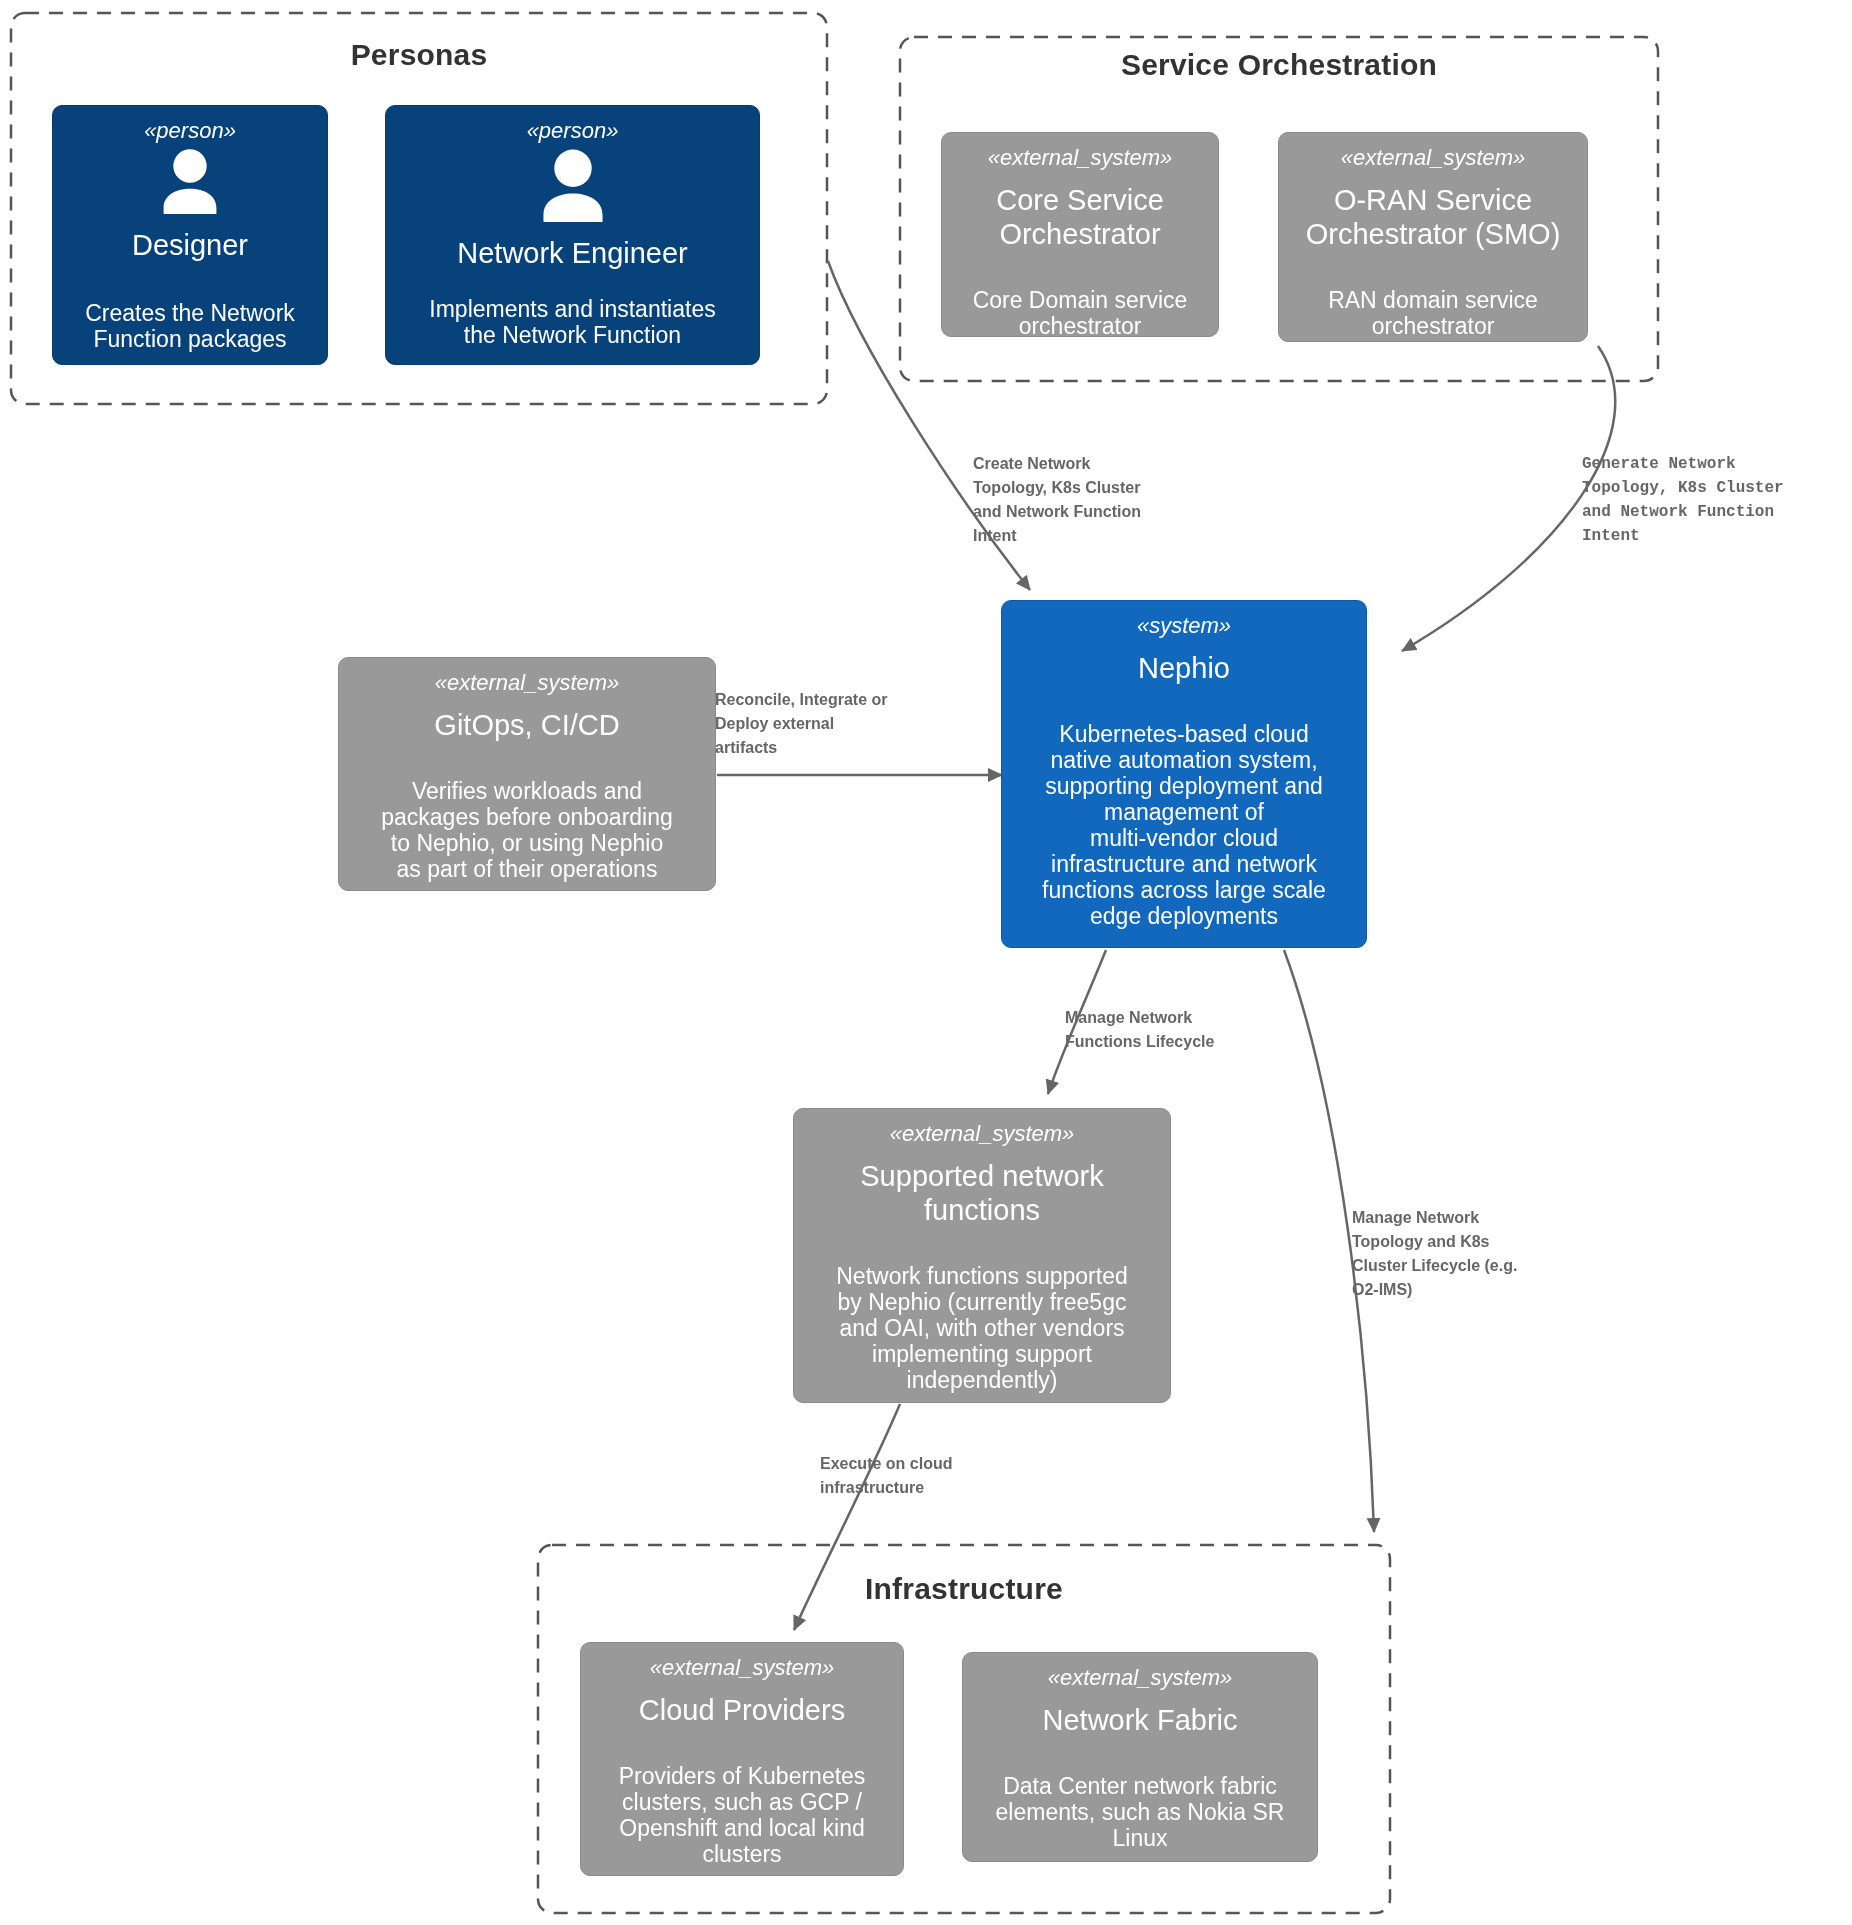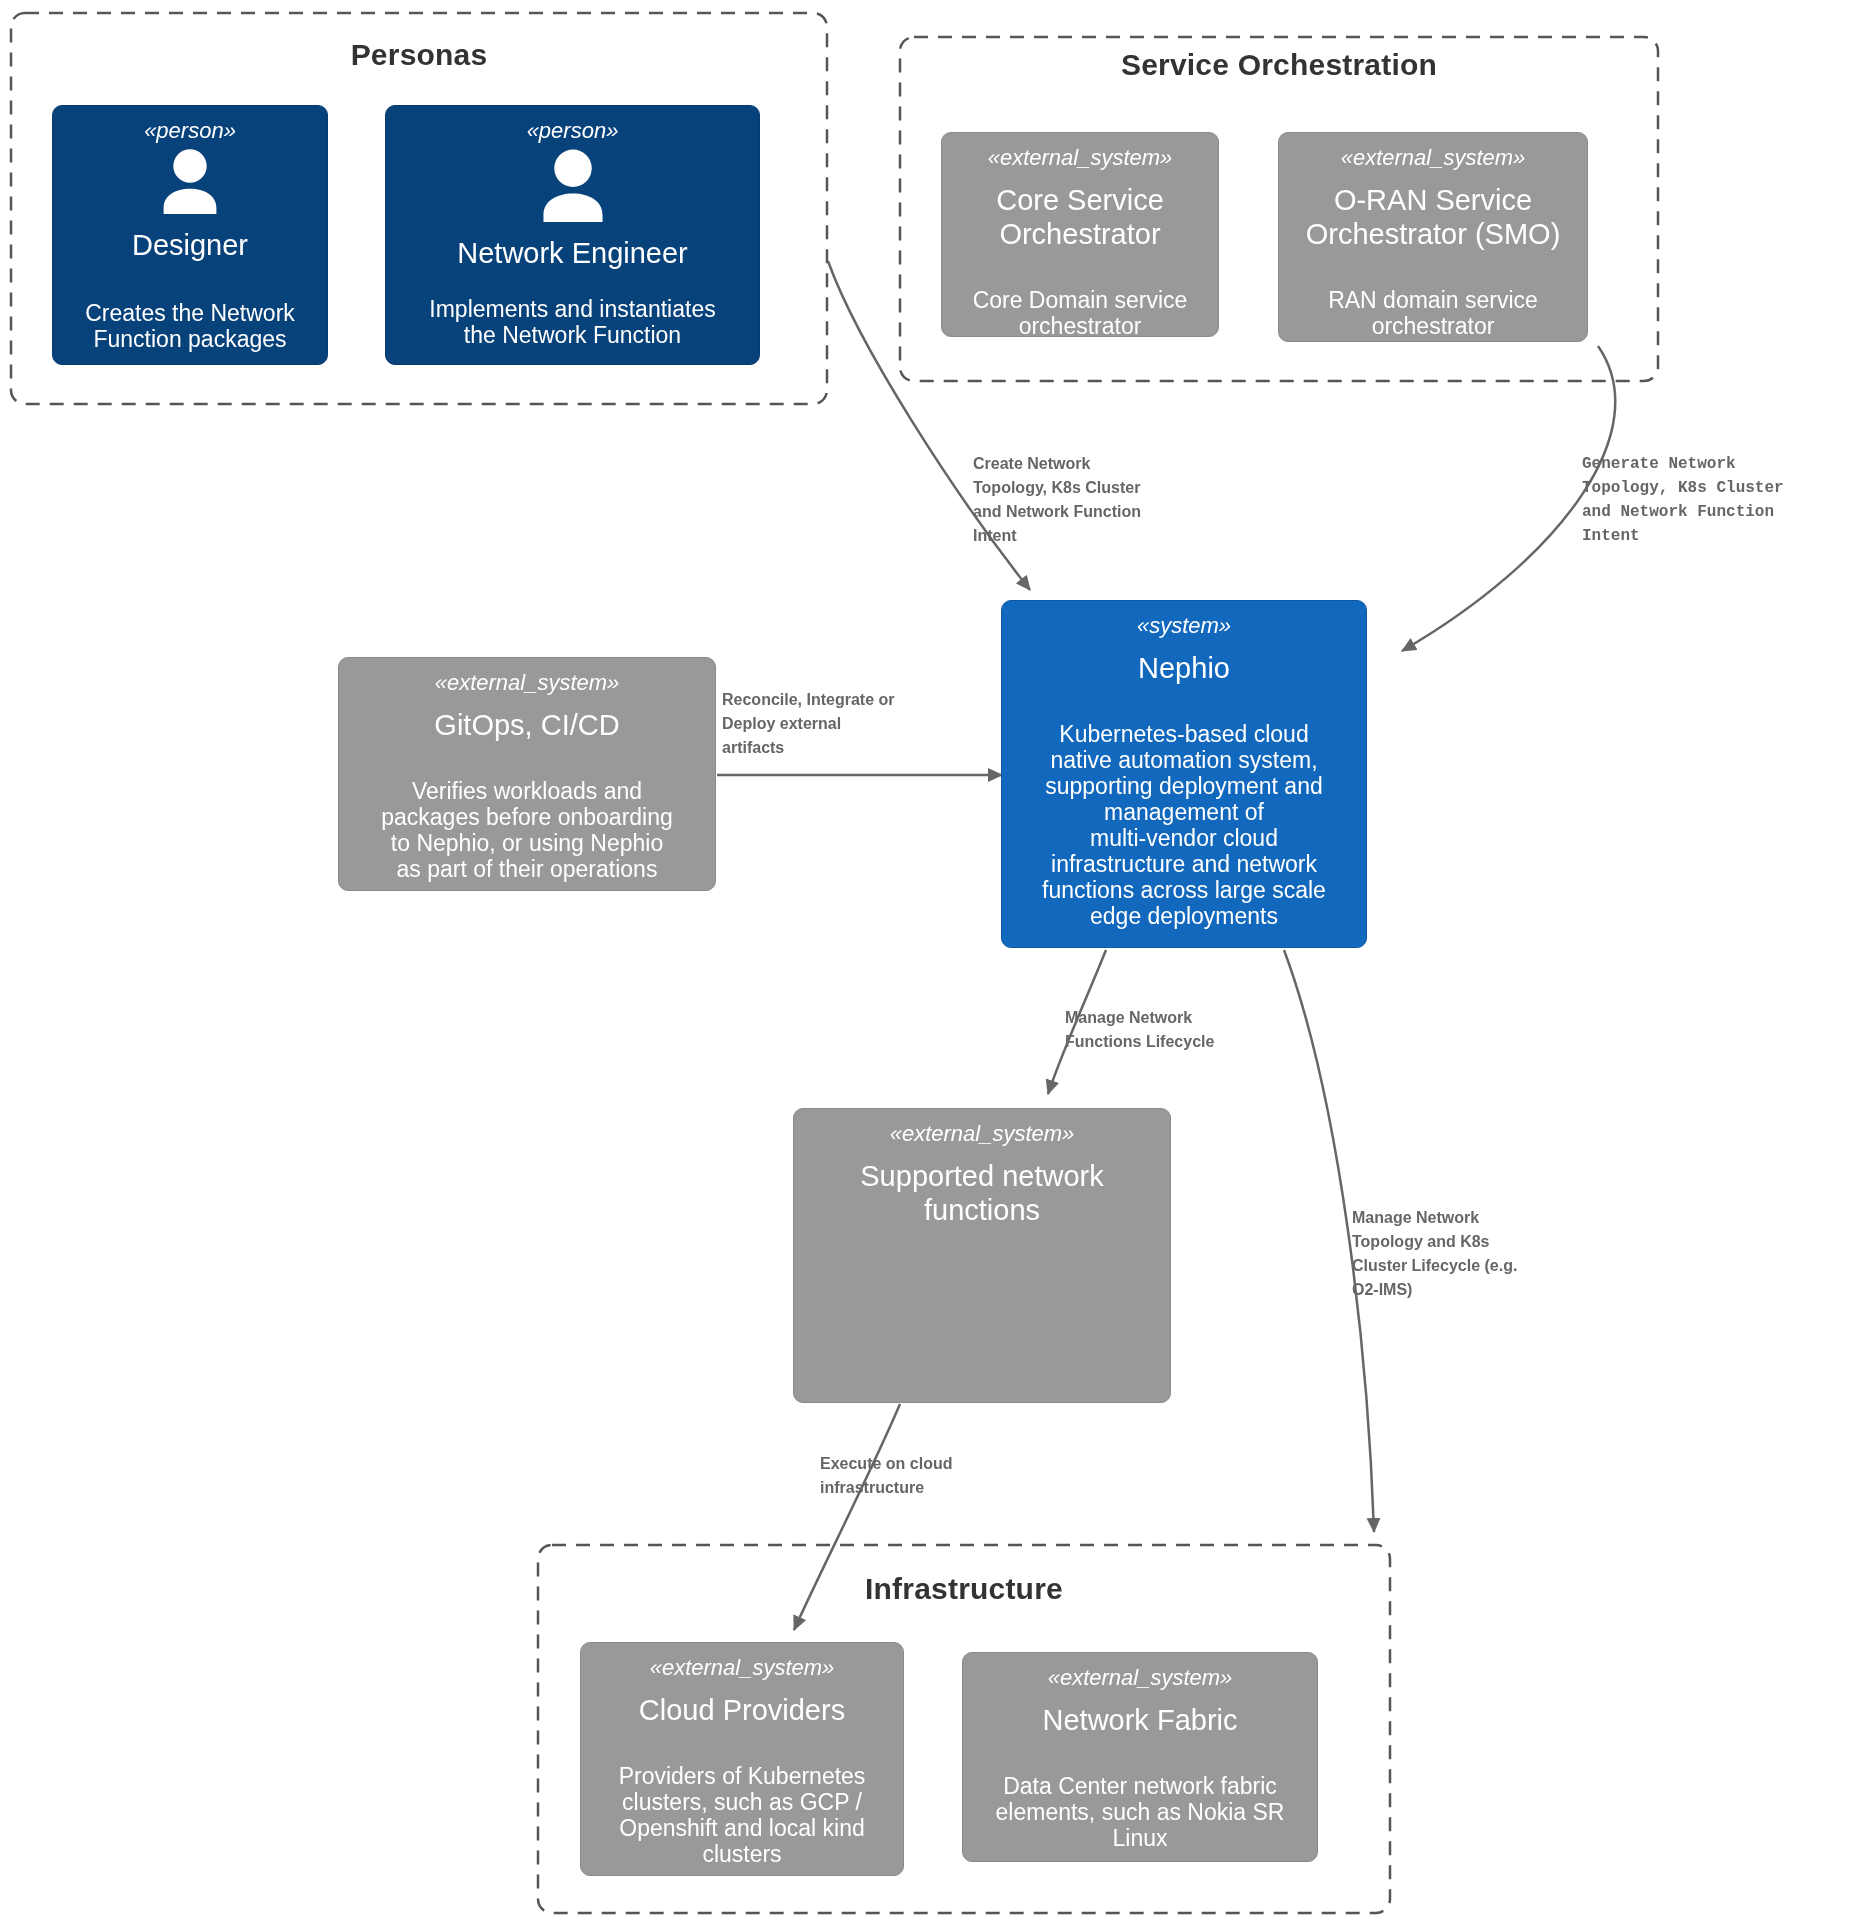--- a/index.html
+++ b/index.html
@@ -125,20 +125,25 @@
     <div class="ndesc">Verifies workloads and
 packages before onboarding
 to Nephio, or using Nephio
 as part of their operations</div>
   </div>
 
   <div class="node external" style="left:793px;top:1108px;width:378px;height:295px;">
     <div class="stereo">«external_system»</div>
     <div class="nname">Supported network
 functions</div>
+    <div class="ndesc">Network functions supported
+by Nephio (currently free5gc
+and OAI, with other vendors
+implementing support
+independently)</div>
   </div>
 
   <div class="node external" style="left:580px;top:1642px;width:324px;height:234px;">
     <div class="stereo">«external_system»</div>
     <div class="nname">Cloud Providers</div>
     <div class="ndesc">Providers of Kubernetes
 clusters, such as GCP /
 Openshift and local kind
 clusters</div>
   </div>
@@ -152,21 +157,21 @@
   </div>
 
   <div class="edge-label" style="left:973px;top:452px;width:280px;">Create Network
 Topology, K8s Cluster
 and Network Function
 Intent</div>
   <div class="edge-label" style="left:1582px;top:452px;width:262px;font-family:Liberation Mono, monospace;">Generate Network
 Topology, K8s Cluster
 and Network Function
 Intent</div>
-  <div class="edge-label" style="left:715px;top:688px;width:356px;padding-left:7px;">Reconcile, Integrate or
+  <div class="edge-label" style="left:715px;top:688px;width:356px;">Reconcile, Integrate or
 Deploy external
 artifacts</div>
   <div class="edge-label" style="left:1065px;top:1006px;width:260px;">Manage Network
 Functions Lifecycle</div>
   <div class="edge-label" style="left:1352px;top:1206px;width:256px;">Manage Network
 Topology and K8s
 Cluster Lifecycle (e.g.
 O2-IMS)</div>
   <div class="edge-label" style="left:820px;top:1452px;width:260px;">Execute on cloud
 infrastructure</div>

